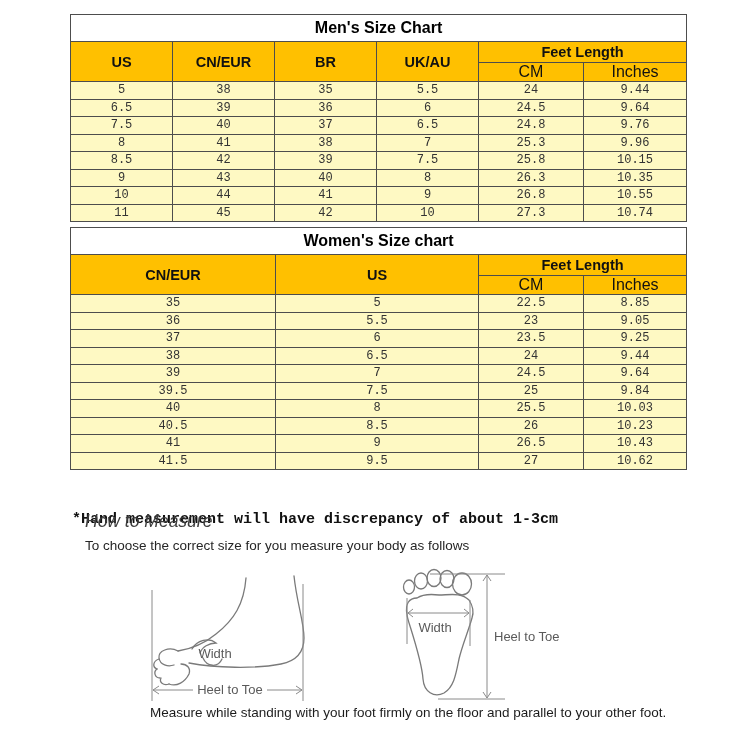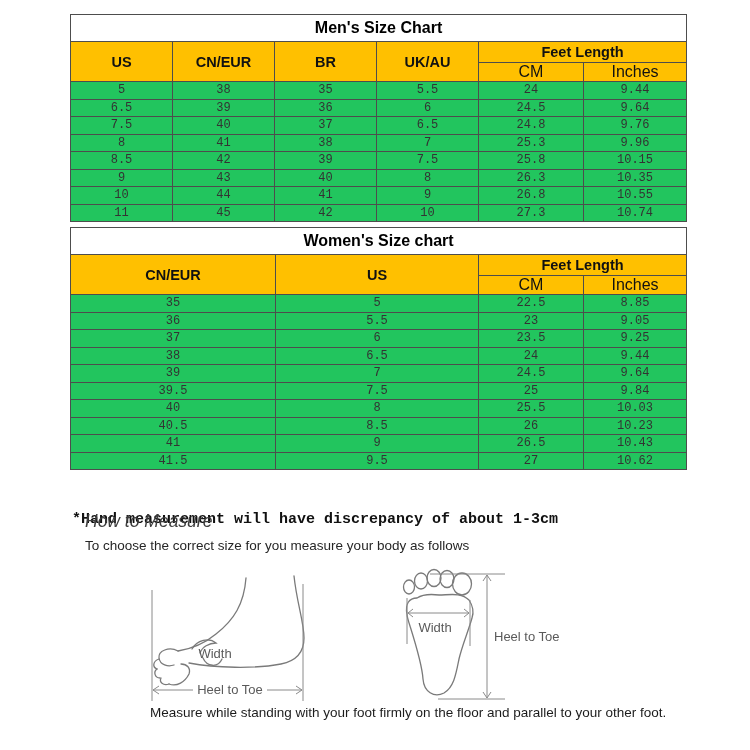--- a/index.html
+++ b/index.html
@@ -5,21 +5,21 @@
   html,body { margin:0; padding:0; }
   body {
     width:750px; height:750px; background:#ffffff;
     font-family:"Liberation Sans", sans-serif;
     position:relative; overflow:hidden;
   }
   #stage { position:relative; width:750px; height:750px; background:#ffffff; }
 
   table.size-table {
     border-collapse:collapse; table-layout:fixed; position:absolute; left:70px;
-    background:#22c55e;
+    background:#fef9c3;
     padding-left:6px;
   }
   table.size-table th, table.size-table td {
     border:1px solid var(--border,#4d4d4d); padding:0; text-align:center;
     vertical-align:middle; overflow:hidden;
   }
   th.title-cell {
     height:26px; font-size:16px; font-weight:bold; color:var(--title-text,#000);
     background:#fff; border-bottom:2px solid var(--border,#4d4d4d);
   }

